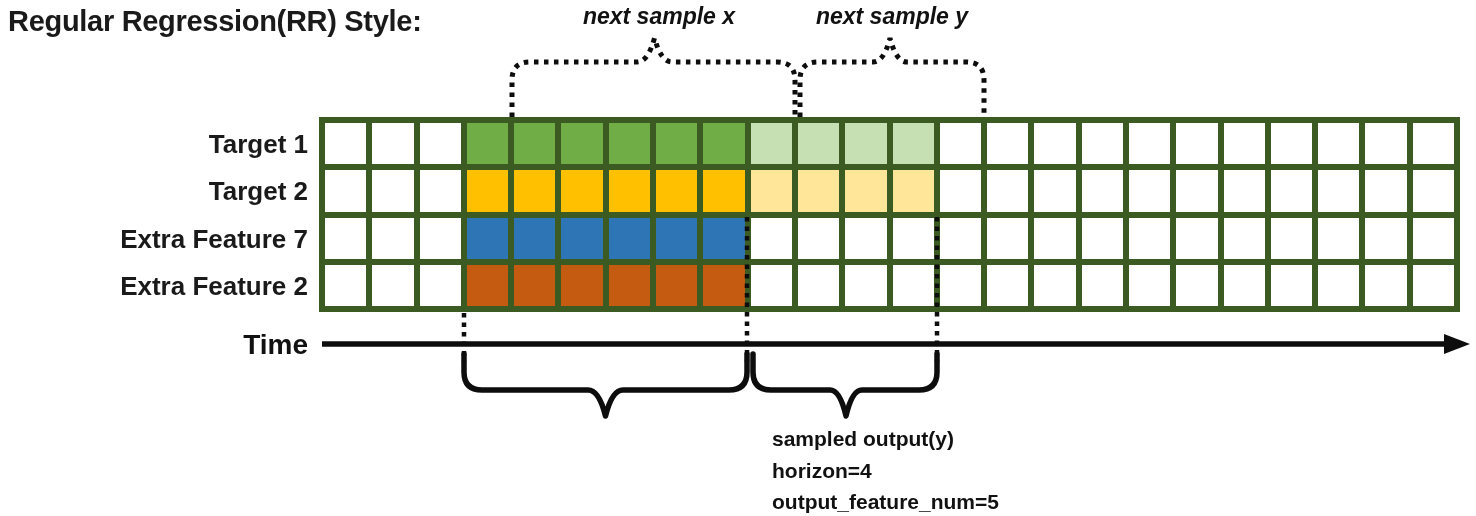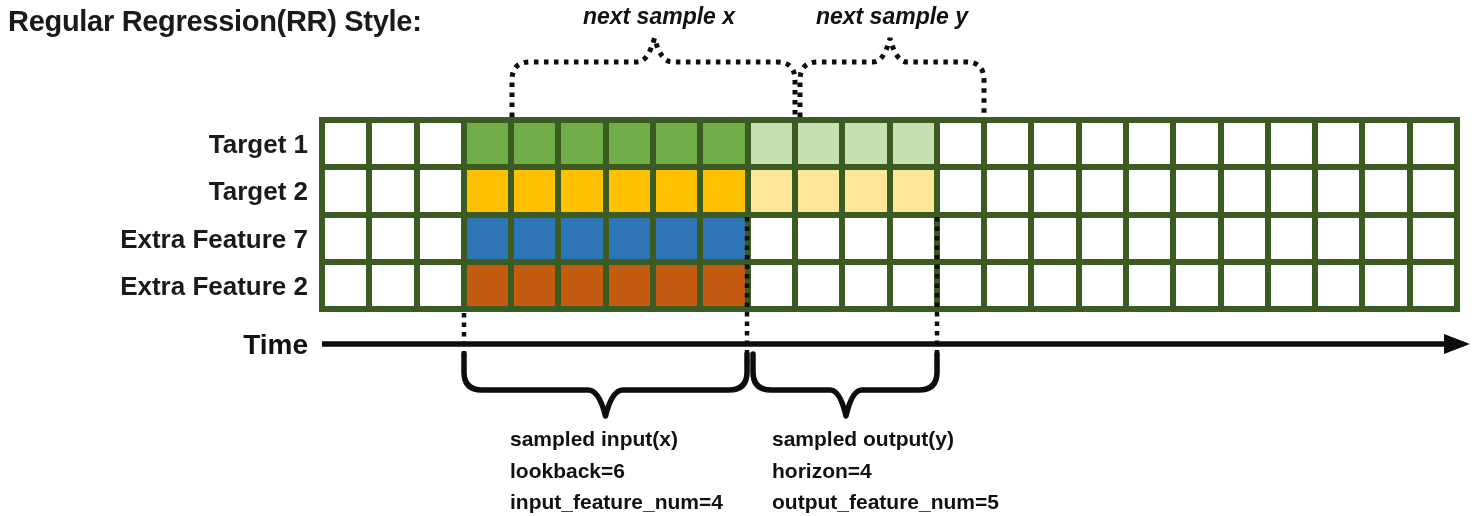--- a/index.html
+++ b/index.html
@@ -213,25 +213,20 @@
     <path d="M 937 217 L 937 362" fill="none" stroke="#0d0d0d" stroke-width="4.5" stroke-dasharray="4.5 5"></path>
 
     <line x1="322" y1="344" x2="1448" y2="344" stroke="#0d0d0d" stroke-width="5.5"></line>
     <polygon points="1444,334 1444,354 1470,344" fill="#0d0d0d"></polygon>
 
     <path d="M 464 354 L 464 372 Q 464 390 482 390 L 588 390 Q 599 390 605.5 416 Q 612 390 623 390 L 729 390 Q 747 390 747 372 L 747 354" fill="none" stroke="#0d0d0d" stroke-width="5.5" stroke-linecap="round" stroke-linejoin="round"></path>
 
     <path d="M 753 354 L 753 372 Q 753 390 771 390 L 830 390 Q 840 390 846 416 Q 852 390 862 390 L 919 390 Q 937 390 937 372 L 937 354" fill="none" stroke="#0d0d0d" stroke-width="5.5" stroke-linecap="round" stroke-linejoin="round"></path>
   </svg>
 
-  <div class="note note-input">
-    <div>sampled input(x)</div>
-    <div>lookback=6</div>
-    <div>input_feature_num=4</div>
-  </div>
 
   <div class="note note-output">
     <div>sampled output(y)</div>
     <div>horizon=4</div>
     <div>output_feature_num=5</div>
   </div>
 
 </div>
 
 </body></html>

